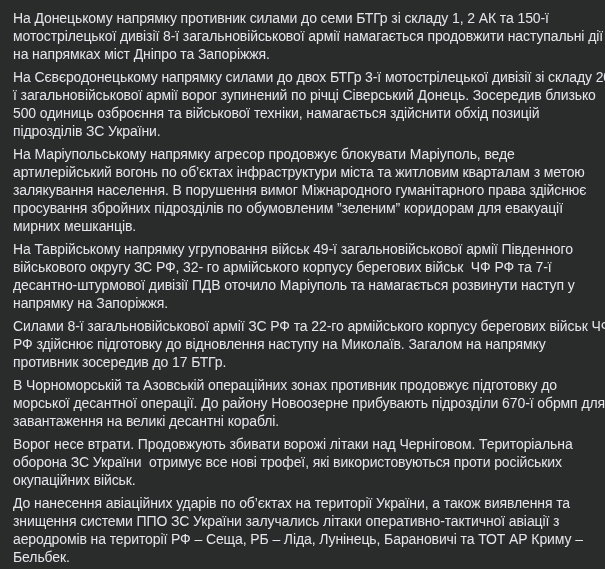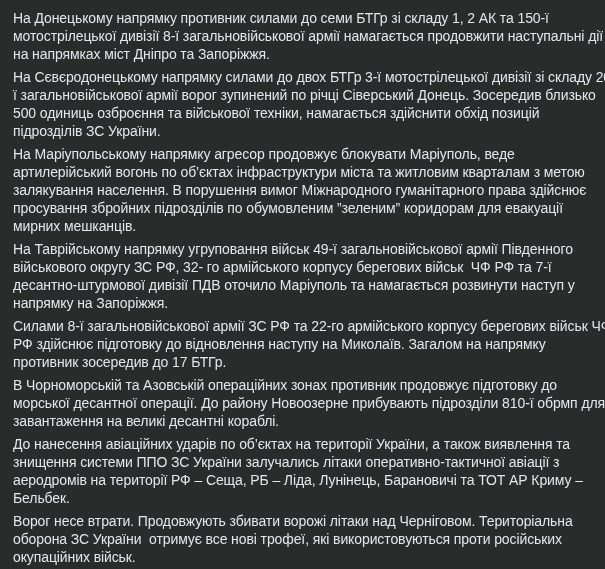--- a/index.html
+++ b/index.html
@@ -43,22 +43,22 @@
 просування збройних підрозділів по обумовленим ”зеленим” коридорам для евакуації
 мирних мешканців.</p>
     <p class="para">На Таврійському напрямку угруповання військ 49-ї загальновійськової армії Південного
 військового округу ЗС РФ, 32- го армійського корпусу берегових військ  ЧФ РФ та 7-ї
 десантно-штурмової дивізії ПДВ оточило Маріуполь та намагається розвинути наступ у
 напрямку на Запоріжжя.</p>
     <p class="para">Силами 8-ї загальновійськової армії ЗС РФ та 22-го армійського корпусу берегових військ ЧФ
 РФ здійснює підготовку до відновлення наступу на Миколаїв. Загалом на напрямку
 противник зосередив до 17 БТГр.</p>
     <p class="para">В Чорноморській та Азовській операційних зонах противник продовжує підготовку до
-морської десантної операції. До району Новоозерне прибувають підрозділи 810-ї обрмп для
+морської десантної операції. До району Новоозерне прибувають підрозділи 670-ї обрмп для
 завантаження на великі десантні кораблі.</p>
+    <p class="para">Ворог несе втрати. Продовжують збивати ворожі літаки над Черніговом. Територіальна
+оборона ЗС України  отримує все нові трофеї, які використовуються проти російських
+окупаційних військ.</p>
     <p class="para">До нанесення авіаційних ударів по об’єктах на території України, а також виявлення та
 знищення системи ППО ЗС України залучались літаки оперативно-тактичної авіації з
 аеродромів на території РФ – Сеща, РБ – Ліда, Лунінець, Барановичі та ТОТ АР Криму –
 Бельбек.</p>
-    <p class="para">Ворог несе втрати. Продовжують збивати ворожі літаки над Черніговом. Територіальна
-оборона ЗС України  отримує все нові трофеї, які використовуються проти російських
-окупаційних військ.</p>
   </div>
 
 </body></html>

